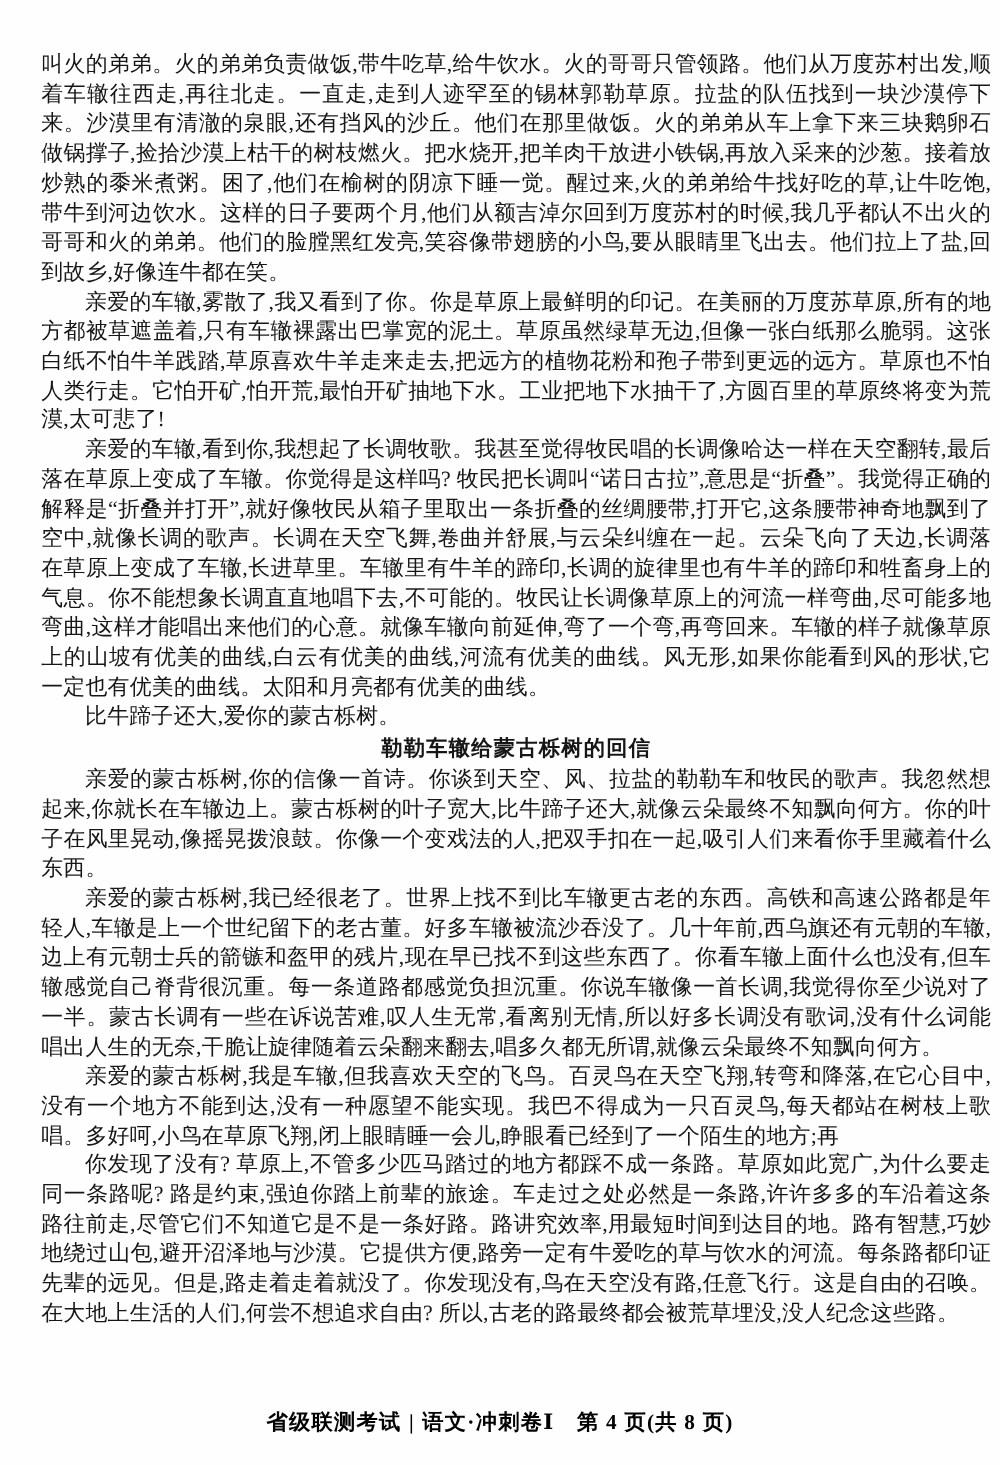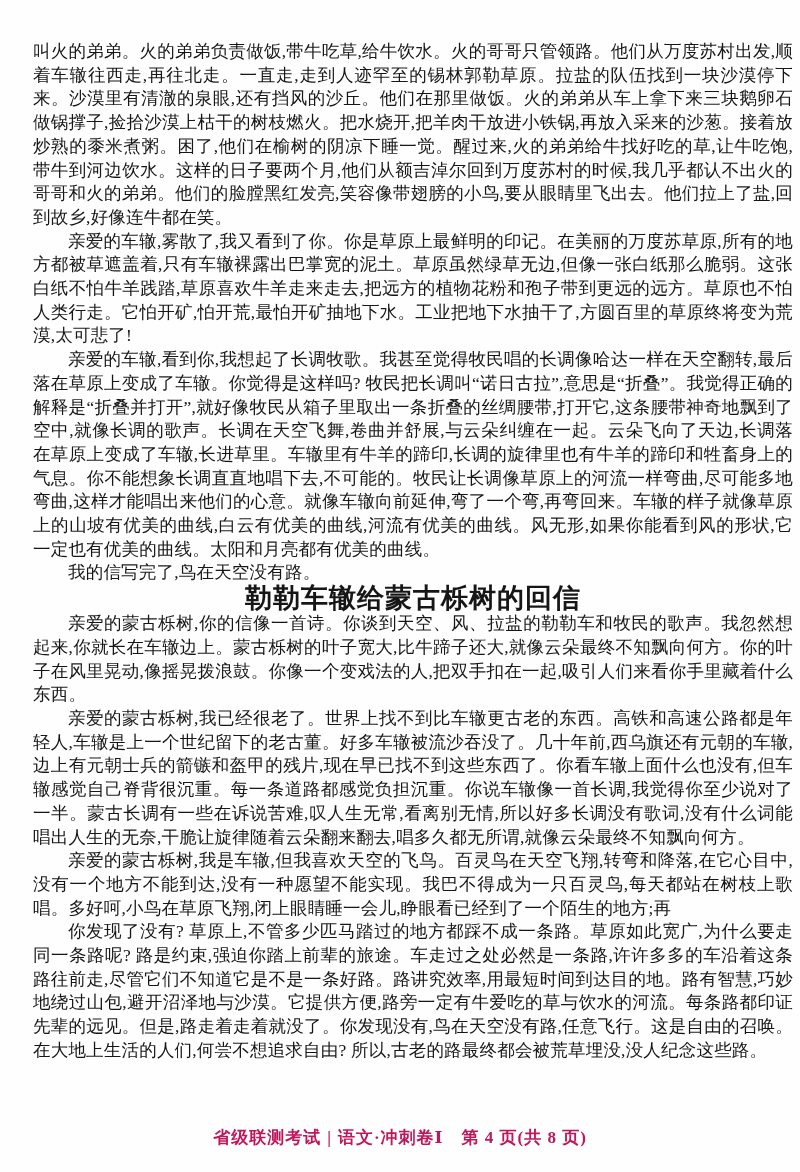--- a/index.html
+++ b/index.html
@@ -20,46 +20,46 @@
     text-align:justify;
     text-justify:inter-ideograph;
     font-weight:500;
     letter-spacing:0.2px;
   }
   .content p{margin:0;padding:0;}
   .content p.indent{text-indent:2em;}
   .reply-heading{
     text-align:center;
     font-weight:bold;
-    font-size:27px;
+    font-size:17px;
     line-height:27px;
     letter-spacing:1px;
   }
   .footer{
     position:absolute;
     left:0;right:0;
     top:1126px;
     text-align:center;
     font-weight:bold;
     font-size:17px;
     letter-spacing:1px;
-    color:#be185d;
+    color:#000000;
   }
   .footer .sep{padding:0 6px;}
   .footer .pageinfo{padding-left:18px;}
 </style>
 </head>
 <body>
 
 <div class="page">
   <div class="content">
     <p>叫火的弟弟。火的弟弟负责做饭,带牛吃草,给牛饮水。火的哥哥只管领路。他们从万度苏村出发,顺着车辙往西走,再往北走。一直走,走到人迹罕至的锡林郭勒草原。拉盐的队伍找到一块沙漠停下来。沙漠里有清澈的泉眼,还有挡风的沙丘。他们在那里做饭。火的弟弟从车上拿下来三块鹅卵石做锅撑子,捡拾沙漠上枯干的树枝燃火。把水烧开,把羊肉干放进小铁锅,再放入采来的沙葱。接着放炒熟的黍米煮粥。困了,他们在榆树的阴凉下睡一觉。醒过来,火的弟弟给牛找好吃的草,让牛吃饱,带牛到河边饮水。这样的日子要两个月,他们从额吉淖尔回到万度苏村的时候,我几乎都认不出火的哥哥和火的弟弟。他们的脸膛黑红发亮,笑容像带翅膀的小鸟,要从眼睛里飞出去。他们拉上了盐,回到故乡,好像连牛都在笑。</p>
     <p class="indent">亲爱的车辙,雾散了,我又看到了你。你是草原上最鲜明的印记。在美丽的万度苏草原,所有的地方都被草遮盖着,只有车辙裸露出巴掌宽的泥土。草原虽然绿草无边,但像一张白纸那么脆弱。这张白纸不怕牛羊践踏,草原喜欢牛羊走来走去,把远方的植物花粉和孢子带到更远的远方。草原也不怕人类行走。它怕开矿,怕开荒,最怕开矿抽地下水。工业把地下水抽干了,方圆百里的草原终将变为荒漠,太可悲了!</p>
     <p class="indent">亲爱的车辙,看到你,我想起了长调牧歌。我甚至觉得牧民唱的长调像哈达一样在天空翻转,最后落在草原上变成了车辙。你觉得是这样吗? 牧民把长调叫“诺日古拉”,意思是“折叠”。我觉得正确的解释是“折叠并打开”,就好像牧民从箱子里取出一条折叠的丝绸腰带,打开它,这条腰带神奇地飘到了空中,就像长调的歌声。长调在天空飞舞,卷曲并舒展,与云朵纠缠在一起。云朵飞向了天边,长调落在草原上变成了车辙,长进草里。车辙里有牛羊的蹄印,长调的旋律里也有牛羊的蹄印和牲畜身上的气息。你不能想象长调直直地唱下去,不可能的。牧民让长调像草原上的河流一样弯曲,尽可能多地弯曲,这样才能唱出来他们的心意。就像车辙向前延伸,弯了一个弯,再弯回来。车辙的样子就像草原上的山坡有优美的曲线,白云有优美的曲线,河流有优美的曲线。风无形,如果你能看到风的形状,它一定也有优美的曲线。太阳和月亮都有优美的曲线。</p>
-    <p class="indent">我的信写完了,鸟在天空没有路。</p>
+    <p class="indent">比牛蹄子还大,爱你的蒙古栎树。</p>
 
     <div class="reply-heading">勒勒车辙给蒙古栎树的回信</div>
 
     <p class="indent">亲爱的蒙古栎树,你的信像一首诗。你谈到天空、风、拉盐的勒勒车和牧民的歌声。我忽然想起来,你就长在车辙边上。蒙古栎树的叶子宽大,比牛蹄子还大,就像云朵最终不知飘向何方。你的叶子在风里晃动,像摇晃拨浪鼓。你像一个变戏法的人,把双手扣在一起,吸引人们来看你手里藏着什么东西。</p>
     <p class="indent">亲爱的蒙古栎树,我已经很老了。世界上找不到比车辙更古老的东西。高铁和高速公路都是年轻人,车辙是上一个世纪留下的老古董。好多车辙被流沙吞没了。几十年前,西乌旗还有元朝的车辙,边上有元朝士兵的箭镞和盔甲的残片,现在早已找不到这些东西了。你看车辙上面什么也没有,但车辙感觉自己脊背很沉重。每一条道路都感觉负担沉重。你说车辙像一首长调,我觉得你至少说对了一半。蒙古长调有一些在诉说苦难,叹人生无常,看离别无情,所以好多长调没有歌词,没有什么词能唱出人生的无奈,干脆让旋律随着云朵翻来翻去,唱多久都无所谓,就像云朵最终不知飘向何方。</p>
     <p class="indent">亲爱的蒙古栎树,我是车辙,但我喜欢天空的飞鸟。百灵鸟在天空飞翔,转弯和降落,在它心目中,没有一个地方不能到达,没有一种愿望不能实现。我巴不得成为一只百灵鸟,每天都站在树枝上歌唱。多好呵,小鸟在草原飞翔,闭上眼睛睡一会儿,睁眼看已经到了一个陌生的地方;再</p>
     <p class="indent">你发现了没有? 草原上,不管多少匹马踏过的地方都踩不成一条路。草原如此宽广,为什么要走同一条路呢? 路是约束,强迫你踏上前辈的旅途。车走过之处必然是一条路,许许多多的车沿着这条路往前走,尽管它们不知道它是不是一条好路。路讲究效率,用最短时间到达目的地。路有智慧,巧妙地绕过山包,避开沼泽地与沙漠。它提供方便,路旁一定有牛爱吃的草与饮水的河流。每条路都印证先辈的远见。但是,路走着走着就没了。你发现没有,鸟在天空没有路,任意飞行。这是自由的召唤。在大地上生活的人们,何尝不想追求自由? 所以,古老的路最终都会被荒草埋没,没人纪念这些路。</p>
   </div>
 
   <div class="footer">

